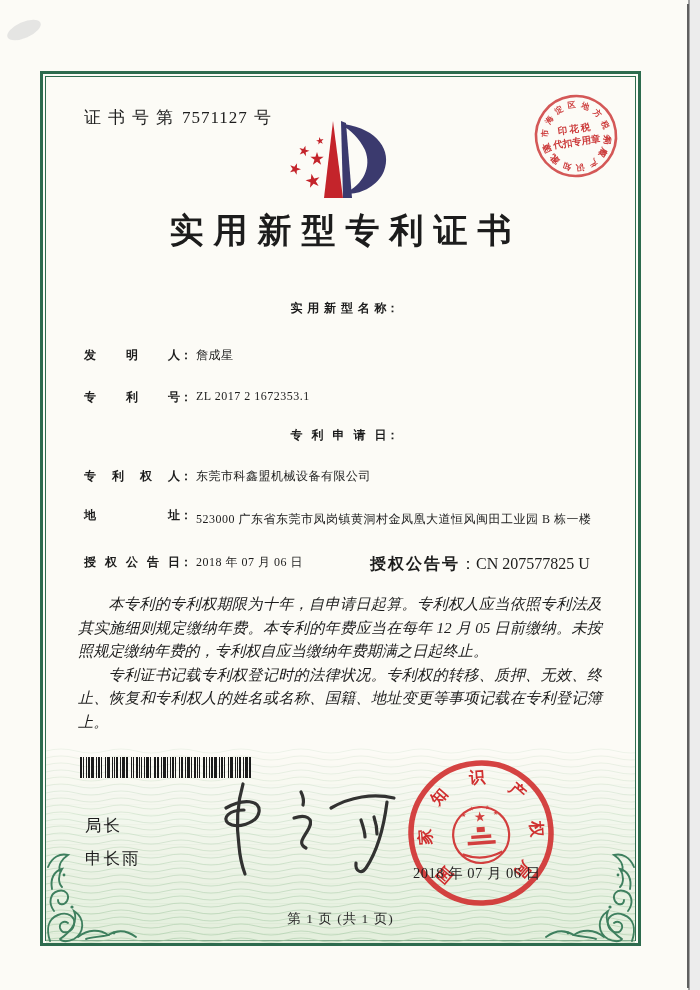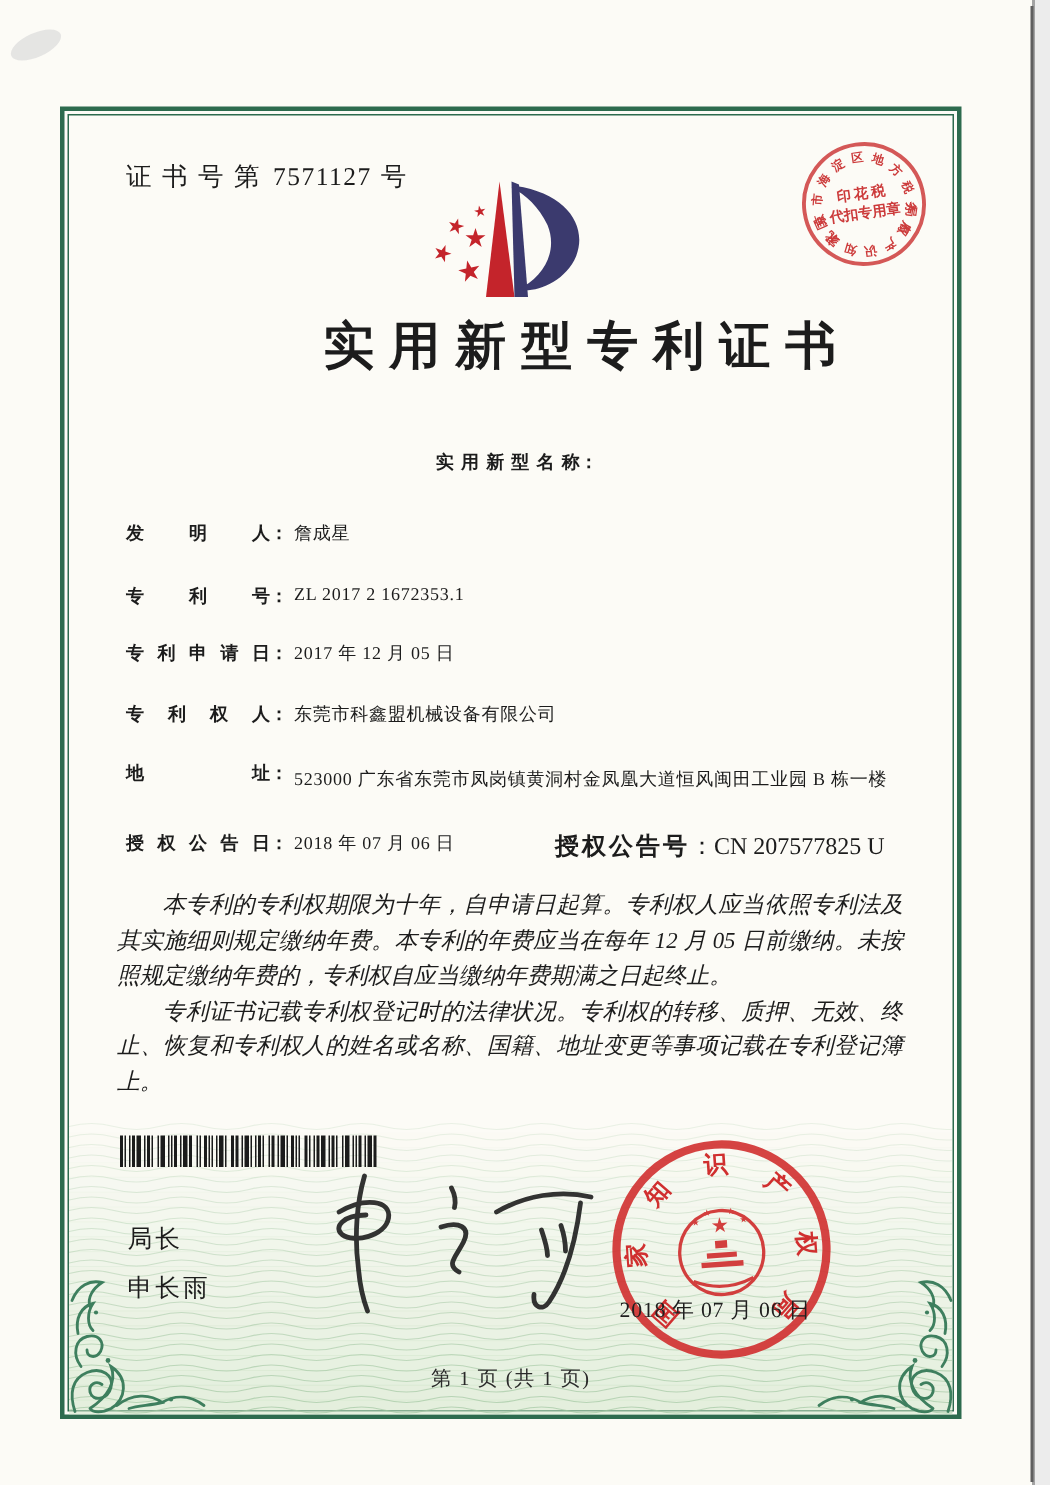--- a/index.html
+++ b/index.html
@@ -11,21 +11,21 @@
   .smudge{position:absolute;left:6px;top:22px;width:36px;height:16px;background:#dcdcdc;
           border-radius:50%;transform:rotate(-24deg);opacity:.7;}
   .frame{position:absolute;left:40px;top:71px;width:601px;height:875px;
          border:3px solid #2d6b4e;box-sizing:border-box;}
   .frame-inner{position:absolute;left:2px;top:2px;right:2px;bottom:2px;border:1px solid #2d6b4e;}
   .certno{position:absolute;left:84px;top:106px;font-size:17px;}
   .certno .sp{letter-spacing:7px;}
   .certno .num{letter-spacing:1px;margin-left:2px;}
   .certno .suf{margin-left:6px;}
   .title{position:absolute;left:40px;top:208px;width:601px;text-align:center;
-         font-size:34px;font-weight:700;letter-spacing:10px;padding-left:10px;box-sizing:border-box;margin-left:46px;}
+         font-size:34px;font-weight:700;letter-spacing:10px;padding-left:10px;box-sizing:border-box;}
   .field-row{position:absolute;left:84px;width:525px;font-size:12px;display:flex;align-items:flex-start;justify-content:center;}
   .f-label{display:inline-block;width:96px;text-align:justify;text-align-last:justify;
            flex:0 0 96px;font-weight:600;}
   .f-label::after{content:"";}
   .f-colon{flex:0 0 16px;font-weight:600;}
   .f-value{flex:1 1 auto;letter-spacing:.5px;}
   .addr .f-value{max-width:424px;line-height:25px;}
   .gazette{position:absolute;left:370px;top:554px;font-size:16px;}
   .gazette .g-label{font-weight:600;letter-spacing:2px;}
   .paras{position:absolute;left:78px;top:592px;width:524px;font-size:15.2px;line-height:23.6px;
@@ -189,21 +189,20 @@
     <span class="f-value">詹成星</span>
   </div>
   <div class="field-row" style="top:389px">
     <span class="f-label">专利号</span>
     <span class="f-colon">：</span>
     <span class="f-value">ZL 2017 2 1672353.1</span>
   </div>
   <div class="field-row" style="top:427px">
     <span class="f-label">专利申请日</span>
     <span class="f-colon">：</span>
-    <span class="f-value">2017 年 12 月 05 日</span>
   </div>
   <div class="field-row" style="top:468px">
     <span class="f-label">专利权人</span>
     <span class="f-colon">：</span>
     <span class="f-value">东莞市科鑫盟机械设备有限公司</span>
   </div>
   <div class="field-row addr" style="top:507px">
     <span class="f-label">地址</span>
     <span class="f-colon">：</span>
     <span class="f-value">523000 广东省东莞市凤岗镇黄洞村金凤凰大道恒风闽田工业园 B 栋一楼</span>

